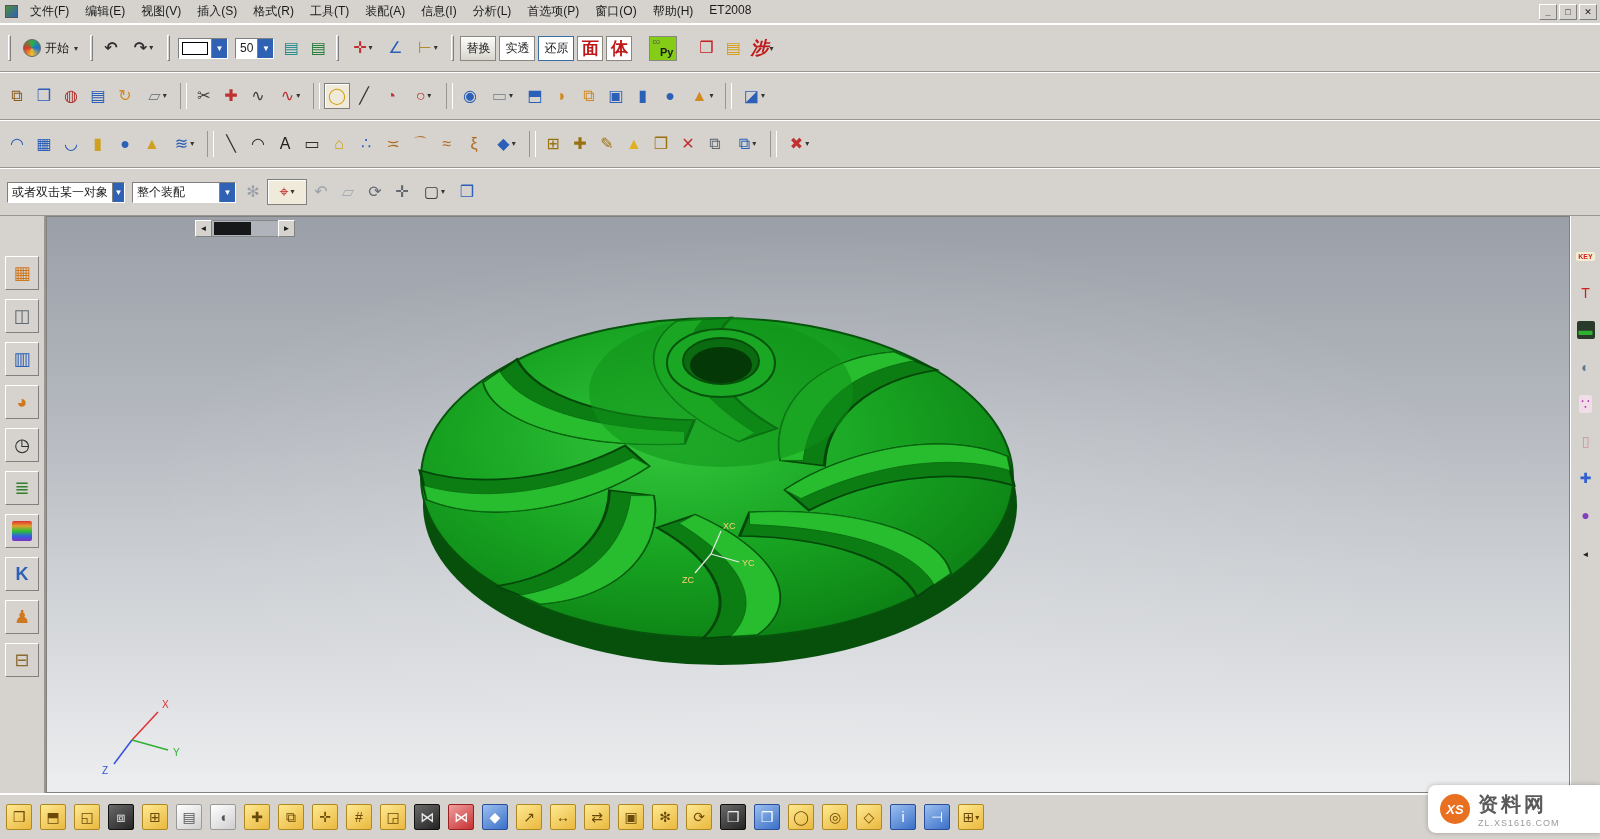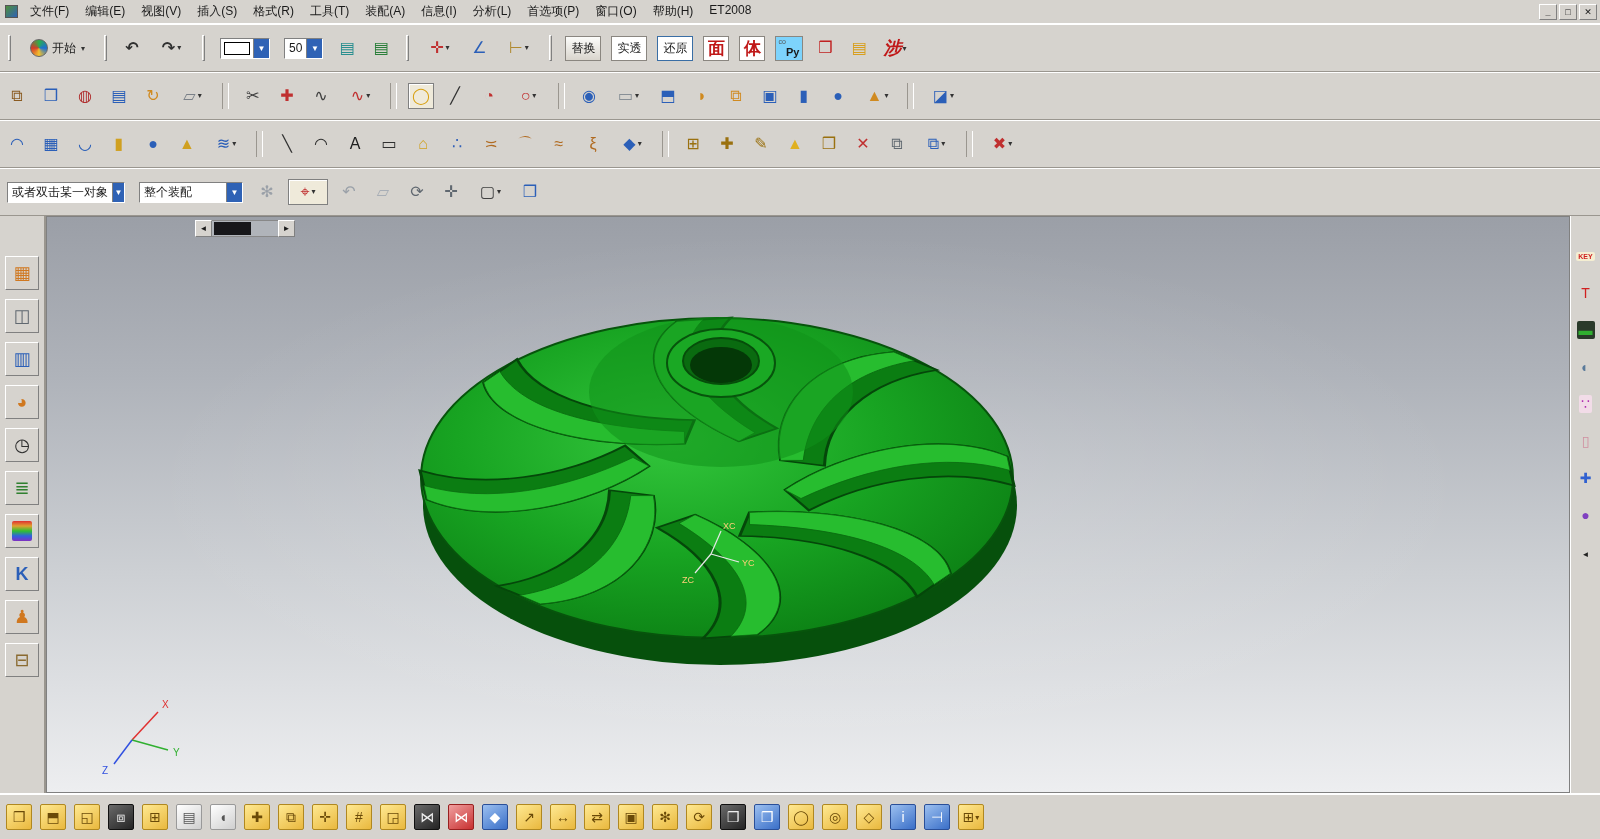--- a/index.html
+++ b/index.html
@@ -13,21 +13,21 @@
 
   
   .menubar { height:24px; display:flex; align-items:center; padding:0 3px; background:#d6d3ce; border-bottom:1px solid #ffffff; }
   .app-icon { width:13px; height:13px; margin:0 4px 0 2px; background:linear-gradient(135deg,#4e8f3a,#2f62b5); border:1px solid #555; }
   .menu-items { display:flex; }
   .menu-item { padding:3px 8px; white-space:nowrap; cursor:default; }
   .win-controls { margin-left:auto; display:flex; gap:2px; }
   .win-btn { width:18px; height:16px; display:flex; align-items:center; justify-content:center; font-size:9px; font-weight:bold; }
 
   
-  .toolbar { height:48px; display:flex; align-items:center; padding:16px 4px; gap:8px; background:#d6d3ce; border-top:1px solid #ffffff; border-bottom:1px solid #9a968f; }
+  .toolbar { height:48px; display:flex; align-items:center; padding:16px 4px; gap:1px; background:#d6d3ce; border-top:1px solid #ffffff; border-bottom:1px solid #9a968f; }
   .grip { width:3px; height:26px; border:1px solid; border-color:#ffffff #808080 #808080 #ffffff; margin:0 4px; flex:none; }
   .tb-icon { width:26px; height:26px; display:flex; align-items:center; justify-content:center; font-size:16px; line-height:1; flex:none; cursor:default; }
   .tb-icon .glyph { pointer-events:none; }
   .tb-icon[data-kind="dd"] { width:37px; }
   .tb-icon[data-kind="dd"]::after, .tb-icon[data-kind="boxdd"]::after { content:"▾"; font-size:8px; color:#333; margin-left:2px; }
   .tb-icon[data-kind="sep"] { width:7px; height:26px; border-left:1px solid #9a968f; border-right:1px solid #ffffff; margin:0 3px; }
   .tb-icon[data-kind="box"], .tb-icon[data-kind="boxdd"] { border:1px solid #808080; background:#efeada; box-shadow:inset 1px 1px #ffffff; }
   .tb-icon[data-kind="boxdd"] { width:40px; }
   .dd-mini { font-size:8px; color:#333; margin-left:1px; }
 
@@ -36,21 +36,21 @@
 
   .combo { display:flex; align-items:center; height:21px; border:1px solid; border-color:#808080 #ffffff #ffffff #808080; background:#ffffff; margin:0 3px; }
   .combo .combo-text { padding:0 4px; white-space:nowrap; }
   .combo .swatch { width:26px; height:13px; margin:0 3px; background:#ffffff; border:1px solid #000; }
   .dd-btn { width:16px; height:100%; background:#2f62b5; color:#fff; display:flex; align-items:center; justify-content:center; font-size:8px; border-left:1px solid #808080; cursor:default; }
 
   .txt-btn { height:25px; min-width:26px; padding:0 5px; display:flex; align-items:center; justify-content:center; background:linear-gradient(#fcfcfa,#d9d5cd); border:1px solid #8a8680; margin:0 1px; white-space:nowrap; cursor:default; }
   .txt-btn.white { background:#ffffff; }
   .txt-btn.blue-border { background:#ffffff; border:1px solid #3a6ea5; }
   .txt-btn.red-char { background:#ffffff; color:#c01818; font-size:17px; font-weight:bold; font-family:"Liberation Serif","DejaVu Serif",serif; width:26px; }
-  .py-btn { position:relative; width:28px; height:25px; background:#7dd3fc; border:1px solid #8a8680; margin:0 1px; cursor:default; }
+  .py-btn { position:relative; width:28px; height:25px; background:#84cc16; border:1px solid #8a8680; margin:0 15px; cursor:default; }
   .py-btn .co { position:absolute; left:2px; top:1px; font-size:7px; color:#555; }
   .py-btn .py { position:absolute; right:3px; bottom:2px; font-size:11px; color:#1a1a1a; font-weight:bold; }
   .she-btn { color:#c01818; font-size:18px; font-weight:bold; font-style:italic; display:flex; align-items:center; padding:0 3px; cursor:default; }
 
   
   .statusbar { height:20px; display:flex; align-items:center; padding:0 7px; font-weight:bold; background:#d6d3ce; border-top:1px solid #ffffff; border-bottom:2px solid #9a968f; }
   .status-box { margin-left:auto; width:30px; height:13px; }
 
   
   .main { flex:1; min-height:0; display:flex; }
@@ -599,14 +599,21 @@
         <span class="glyph">i</span>
       </span>
       <span class="bt-icon" data-name="connector-icon" data-tone="b" data-kind="i">
         <span class="glyph">⊣</span>
       </span>
       <span class="bt-icon" data-name="more-commands-icon" data-tone="y" data-kind="dd">
         <span class="glyph">⊞</span>
       </span>
   </div>
 
+  <div class="watermark" data-name="watermark">
+    <span class="wm-logo" data-name="watermark-logo">XS</span>
+    <span class="wm-col">
+      <span class="wm-title" data-name="watermark-title">资料网</span>
+      <span class="wm-sub" data-name="watermark-sub">ZL.XS1616.COM</span>
+    </span>
+  </div>
 
 </div>
 
 </body></html>

